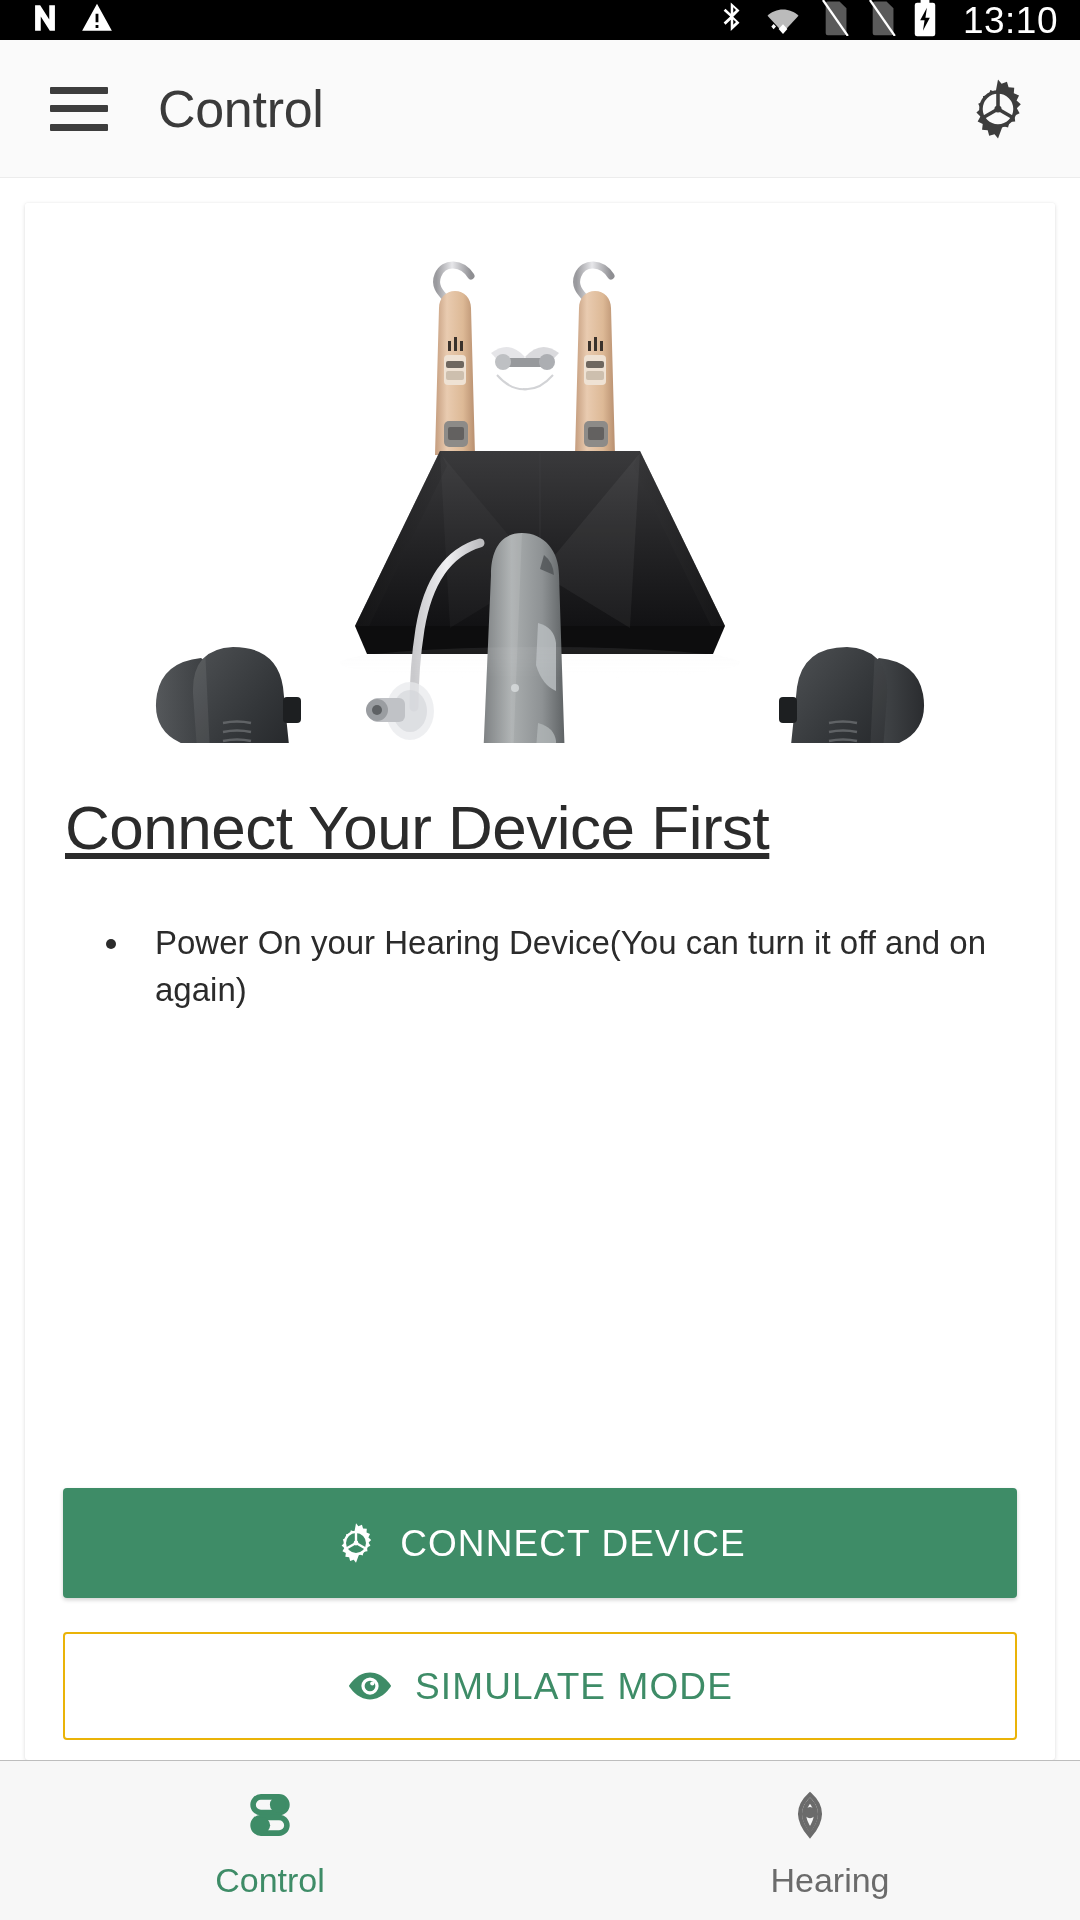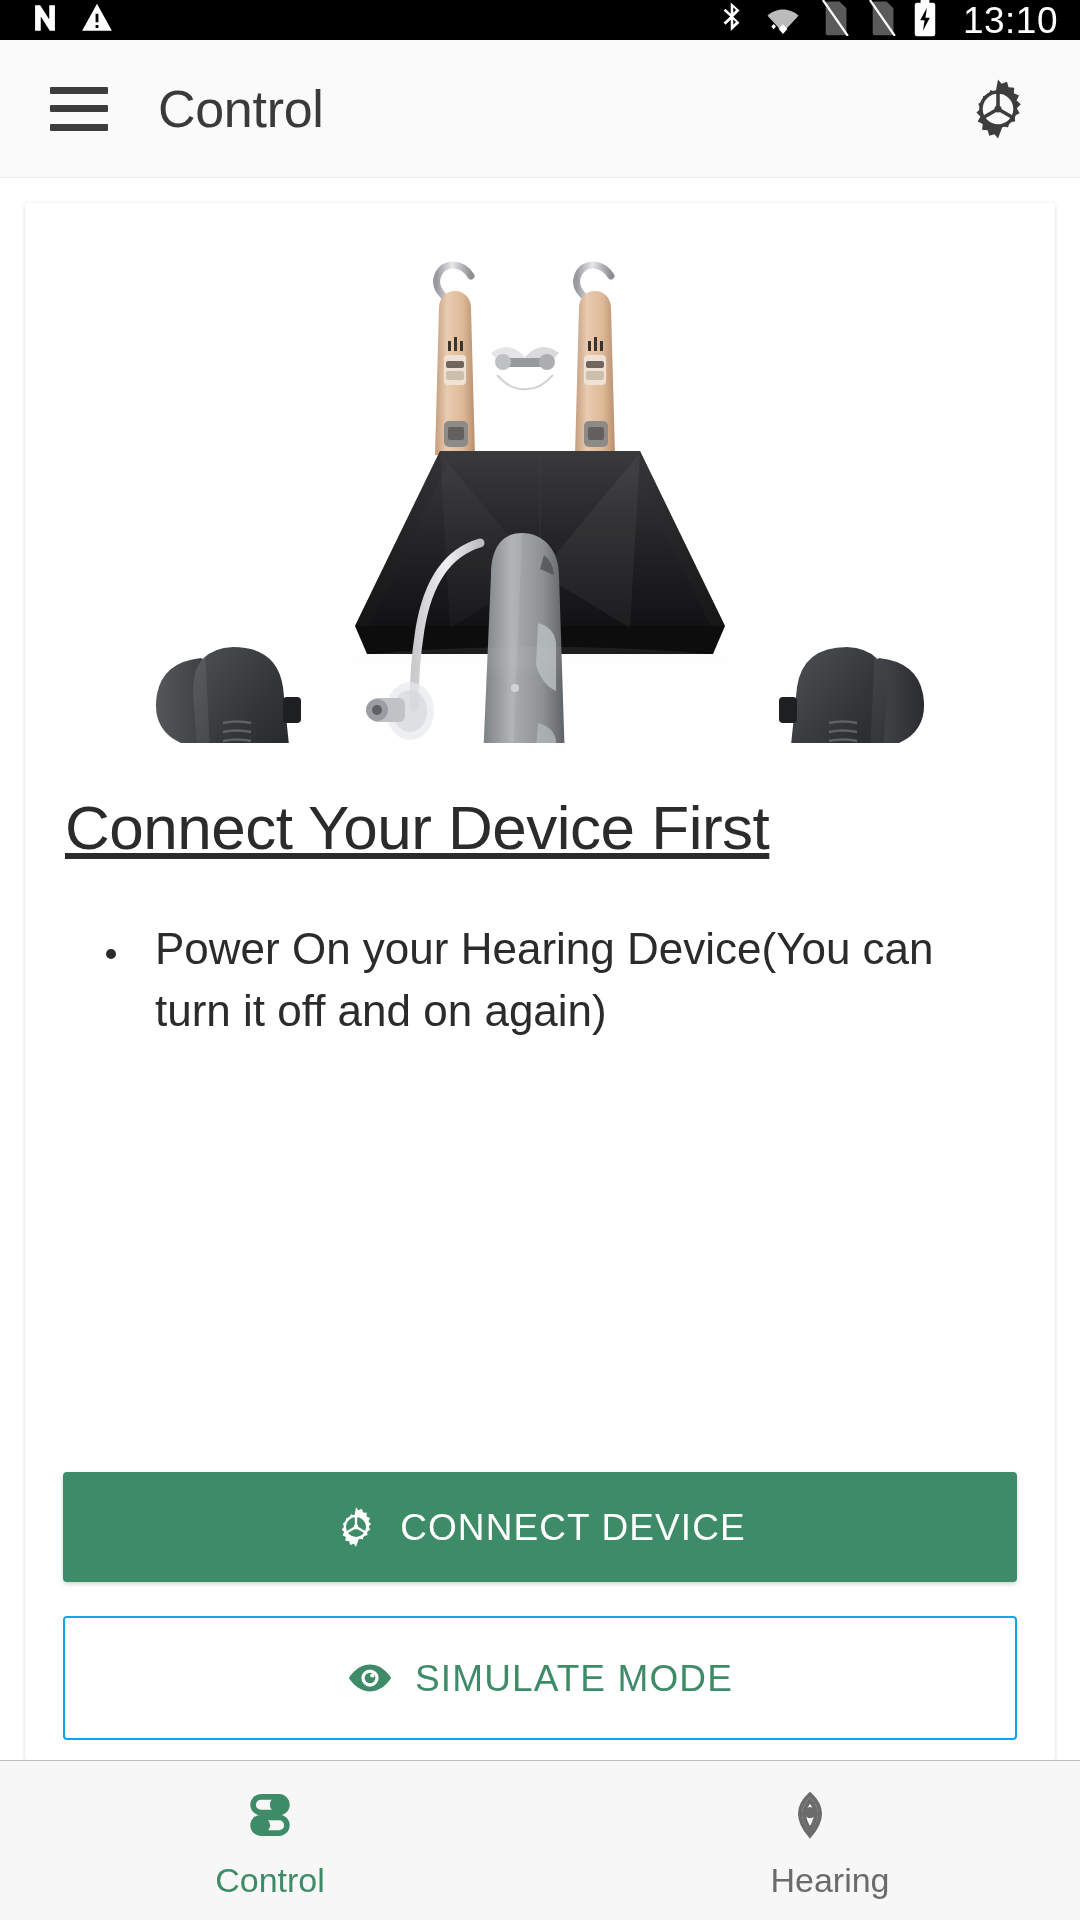--- a/index.html
+++ b/index.html
@@ -92,43 +92,43 @@
   
   .text-block { padding:0 40px; flex:none; }
   .headline {
     font-size:62px; color:#2b2b2b; font-weight:400;
     letter-spacing:-0.5px; line-height:1.08;
     margin-top:52px;
     text-decoration:underline;
   }
   .bullets { margin-top:56px; padding-left:68px; }
   .bullets li {
-    font-size:44px; color:#2b2b2b; line-height:1.42;
+    font-size:33px; color:#2b2b2b; line-height:1.42;
     padding-left:22px; list-style:disc;
   }
   .bullets li::marker { font-size:34px; }
 
   
   .actions { padding:0 38px; margin-top:auto; flex:none; }
   .btn {
     width:100%; height:110px;
     display:flex; align-items:center; justify-content:center;
     gap:22px; cursor:pointer;
     font-size:37px; letter-spacing:1.1px; font-weight:400;
     border-radius:4px;
   }
   .btn-primary {
     background:#3e8c67; color:#ffffff;
     box-shadow:0 2px 4px rgba(0,0,0,0.18);
     border:none;
   }
   .btn-outline {
     background:#ffffff; color:#3e8c67;
-    border:2px solid #0ea5e9;
-    margin-top:34px; height:124px;
+    border:2px solid #eab308;
+    margin-top:34px; height:108px;
   }
   .btn-label { line-height:1; white-space:nowrap; }
 
   
   .bottomnav {
     height:160px; background:#f7f7f7;
     border-top:1px solid #bdbdbd;
     display:flex; align-items:stretch;
     flex:none;
   }

